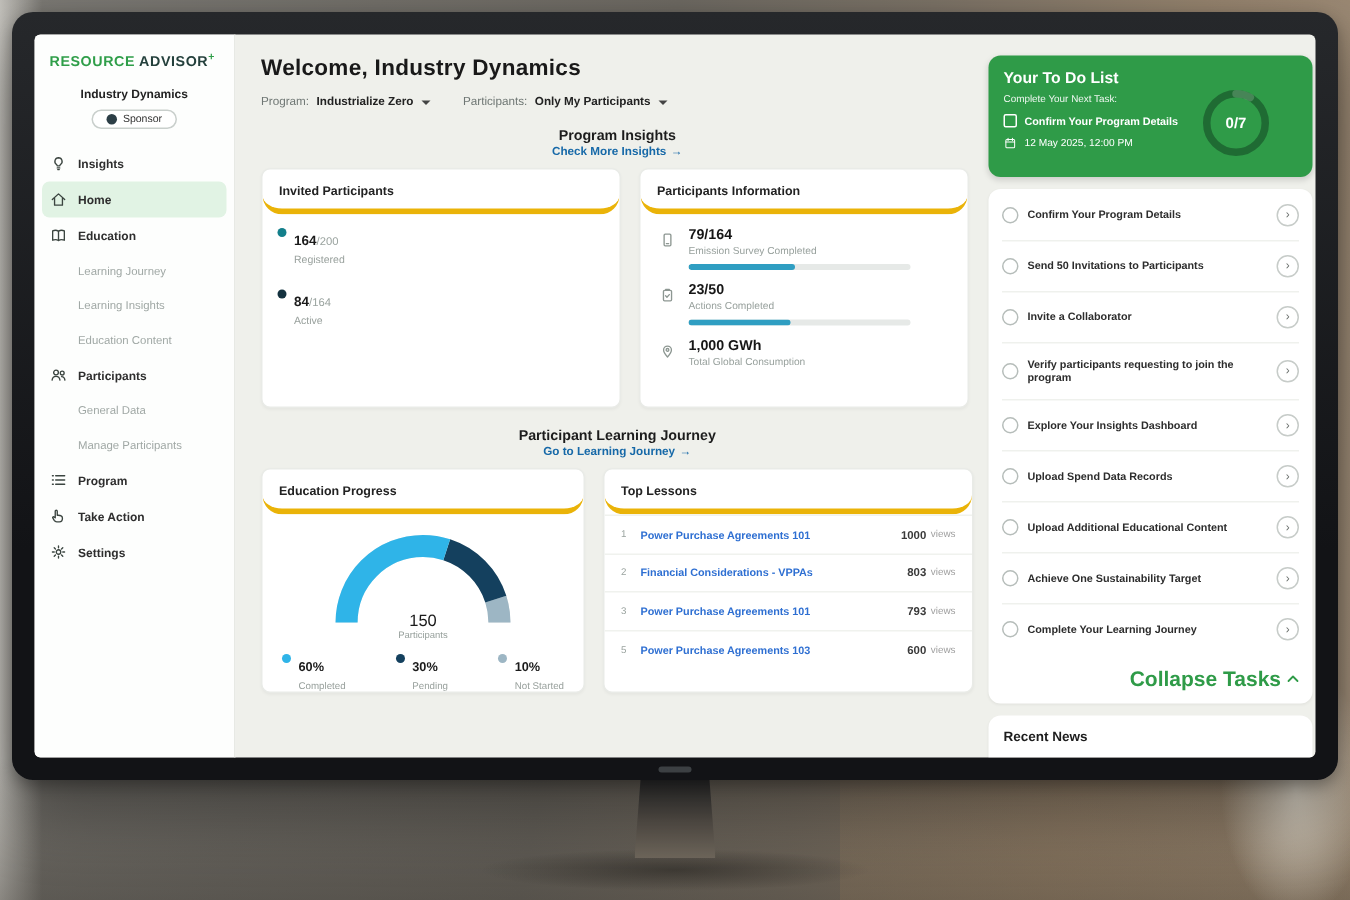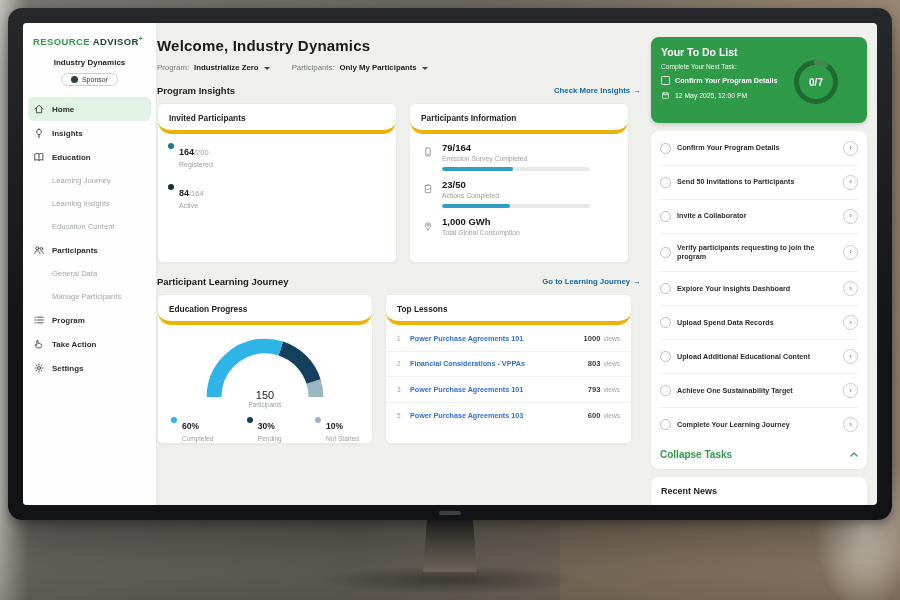--- a/index.html
+++ b/index.html
@@ -44,29 +44,29 @@
   .nav{margin-top:11px;}
   .nav-item{display:flex;align-items:center;gap:7px;height:24px;padding:0 10px;
     font-size:8px;font-weight:bold;color:#2e2e2e;}
   .nav-item.active{background:#e1f3e4;border-radius:5px;margin:0 5px;padding:0 5px;}
   .nav-item.sub{color:#a0a8a5;font-weight:normal;font-size:7.6px;padding-left:29px;height:23px;}
   .nav-icon{width:12px;height:12px;color:#3b4540;display:flex;flex:none;}
   .nav-icon svg,.stat-icon svg,.cal-icon svg{width:100%;height:100%;fill:none;stroke:currentColor;
     stroke-width:1.2;stroke-linecap:round;stroke-linejoin:round;}
 
   
-  .main{flex:1;padding:14px 10px 0 0;box-sizing:border-box;}
+  .main{flex:1;padding:14px 10px 0 17px;box-sizing:border-box;}
   .welcome{font-size:15px;font-weight:bold;color:#191919;letter-spacing:.2px;}
   .filters{display:flex;gap:22px;margin-top:9px;align-items:center;}
   .filter{display:flex;gap:5px;align-items:center;font-size:7.8px;}
   .filter-label{color:#6f7774;}
   .filter-value{font-weight:bold;color:#222;}
   .caret{width:0;height:0;border-left:3px solid transparent;border-right:3px solid transparent;
     border-top:3.5px solid #444;margin-top:1px;}
-  .section-head{display:flex;justify-content:space-between;align-items:center;margin-top:13px;}
+  .section-head{display:flex;justify-content:space-between;align-items:center;margin-top:13px;flex-direction:column;}
   .section-title{font-size:9.5px;font-weight:bold;color:#1c1c1c;}
   .section-link{font-size:7.8px;font-weight:bold;color:#1769a8;display:flex;gap:3px;align-items:center;}
   .cards-row{display:flex;gap:12px;margin-top:7px;}
   .card{background:#fff;border-radius:6px;border:1px solid #e9ebe7;
     box-shadow:0 1px 2px rgba(0,0,0,.04);box-sizing:border-box;overflow:hidden;}
   .card-title{font-size:8.3px;font-weight:bold;color:#222;padding:9px 11px 7px;
     border-bottom:4px solid #eab308;border-radius:13px;}
 
   #card-invited{width:240px;height:160px;}
   .donut-wrap{display:flex;align-items:center;padding:7px 8px 0 10px;gap:10px;}
@@ -122,22 +122,22 @@
   .todo-ring{position:absolute;right:27px;top:21px;width:48px;height:48px;}
   .todo-ring-center{position:absolute;inset:0;display:flex;align-items:center;justify-content:center;
     font-size:10px;font-weight:bold;color:#fff;}
   .todo-list{background:#fff;border-radius:8px;margin-top:8px;padding:1px 9px;
     box-shadow:0 1px 2px rgba(0,0,0,.05);}
   .task-row{display:flex;align-items:center;gap:6px;padding:9px 0;border-bottom:1px solid #eff1ed;}
   .task-check{width:9px;height:9px;border:1px solid #b6bdba;border-radius:50%;flex:none;}
   .task-label{flex:1;font-size:7.2px;color:#2d2d2d;font-weight:600;line-height:1.35;padding-right:4px;}
   .task-chev{width:13px;height:13px;border:1px solid #c7ccc9;border-radius:50%;display:flex;
     align-items:center;justify-content:center;font-size:8px;color:#6a6f6c;flex:none;line-height:1;}
-  .collapse-row{display:flex;justify-content:space-between;align-items:center;gap:4px;padding:8px 0;
-    font-size:10px;font-weight:bold;color:#2f9b48;}
+  .collapse-row{display:flex;justify-content:flex-end;align-items:center;gap:4px;padding:8px 0;
+    font-size:14px;font-weight:bold;color:#2f9b48;}
   .recent-news{background:#fff;border-radius:8px 8px 0 0;margin-top:8px;padding:9px 10px;flex:1;
     box-shadow:0 1px 2px rgba(0,0,0,.05);}
   .recent-title{font-size:9px;font-weight:bold;color:#1d1d1d;}
 </style>
 </head>
 <body>
 
 <div class="stage" data-interactable="false">
   <div class="bg-light-left" data-interactable="false"></div>
   <div class="bg-warm" data-interactable="false"></div>
@@ -154,36 +154,36 @@
           <span class="brand-g" data-interactable="false">RESOURCE</span>
           <span class="brand-d" data-interactable="false">ADVISOR</span><span class="brand-plus" data-interactable="false">+</span>
         </div>
         <div class="org" data-interactable="false">Industry Dynamics</div>
         <div class="sponsor" data-interactable="true">
           <span class="sponsor-dot" data-interactable="false"></span>
           <span data-interactable="false">Sponsor</span>
         </div>
 
         <nav class="nav" data-interactable="false">
-          <div class="nav-item active" data-interactable="true">
-            <span class="nav-icon" data-interactable="false">
-                <svg viewBox="0 0 16 16">
-                  <path d="M2.5 8 8 3l5.5 5M4.5 7v6h7V7"></path>
-                </svg>
-              </span>
-            <span class="nav-label" data-interactable="false">Home</span>
-          </div>
           <div class="nav-item" data-interactable="true">
             <span class="nav-icon" data-interactable="false">
                 <svg viewBox="0 0 16 16">
                   <path d="M8 2.9a3.3 3.3 0 0 1 1.8 6c-.4.3-.6.7-.6 1.2H6.8c0-.5-.2-.9-.6-1.2a3.3 3.3 0 0 1 1.8-6z"></path>
                   <path d="M6.9 11.9h2.2M7.3 13.4h1.4"></path>
                 </svg>
               </span>
             <span class="nav-label" data-interactable="false">Insights</span>
+          </div>
+          <div class="nav-item active" data-interactable="true">
+            <span class="nav-icon" data-interactable="false">
+                <svg viewBox="0 0 16 16">
+                  <path d="M2.5 8 8 3l5.5 5M4.5 7v6h7V7"></path>
+                </svg>
+              </span>
+            <span class="nav-label" data-interactable="false">Home</span>
           </div>
           <div class="nav-item" data-interactable="true">
             <span class="nav-icon" data-interactable="false">
                 <svg viewBox="0 0 16 16">
                   <path d="M2.8 3.9c1.8-.8 3.6-.8 5.2.3 1.6-1.1 3.4-1.1 5.2-.3v8.3c-1.8-.8-3.6-.8-5.2.3-1.6-1.1-3.4-1.1-5.2-.3z"></path>
                   <path d="M8 4.2v8.3"></path>
                 </svg>
               </span>
             <span class="nav-label" data-interactable="false">Education</span>
           </div>

